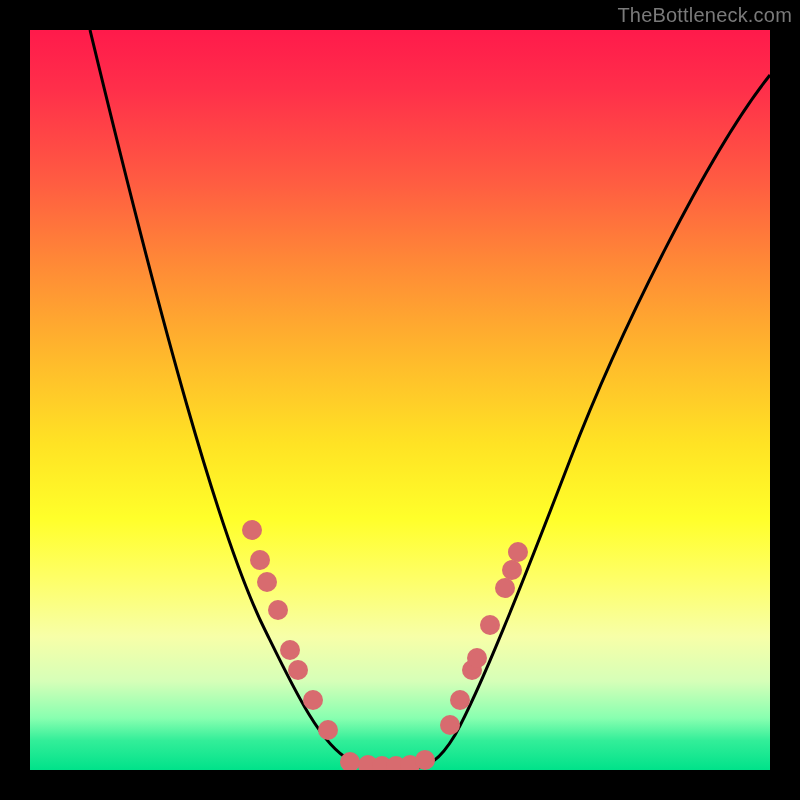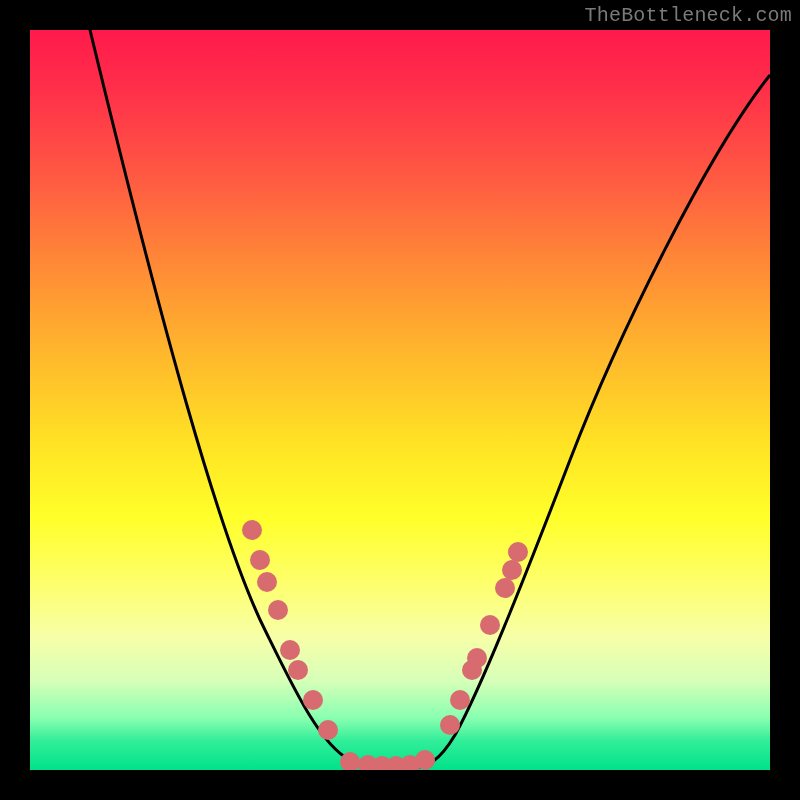--- a/index.html
+++ b/index.html
@@ -41,21 +41,20 @@
   }
   .watermark {
     position: absolute;
     top: 4px;
     right: 8px;
     color: #7a7a7a;
     font-size: 20px;
     font-weight: 500;
     letter-spacing: 0.2px;
     z-index: 5;
-    font-family: Liberation Mono, monospace;
   }
   svg.curve {
     position: absolute;
     inset: 0;
     z-index: 3;
   }
   .dot {
     fill: #d86b6f;
     stroke: none;
   }

